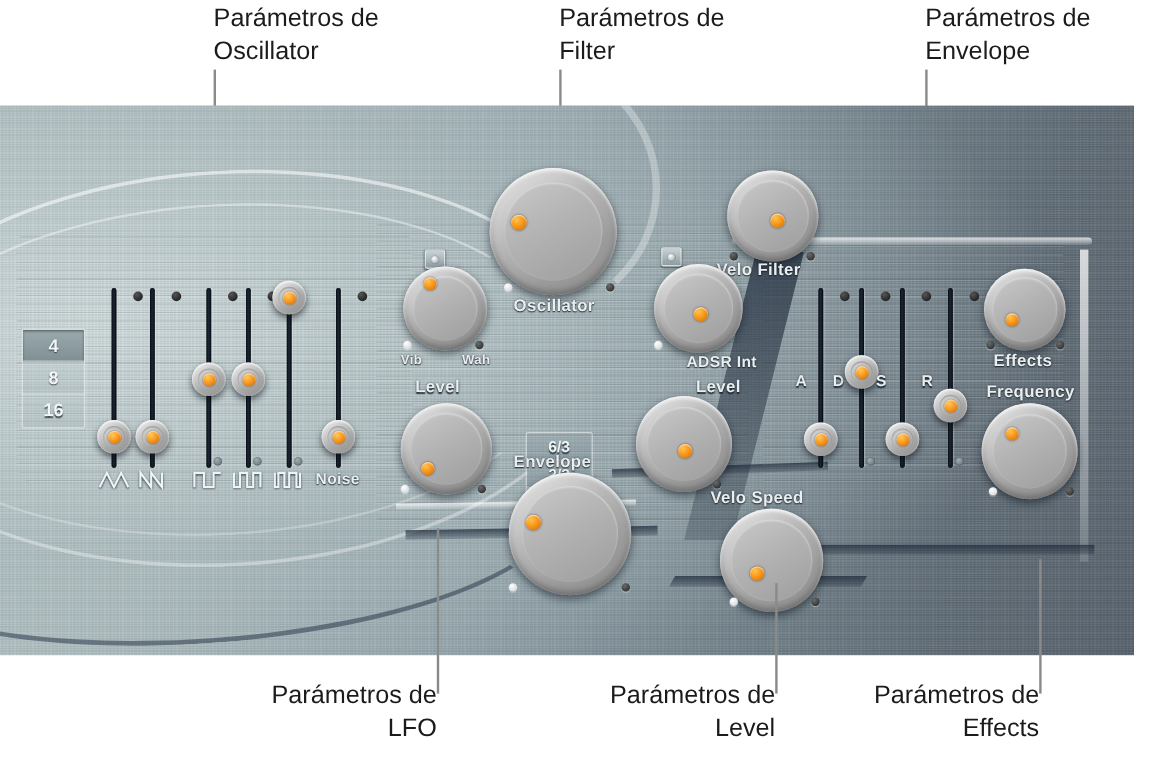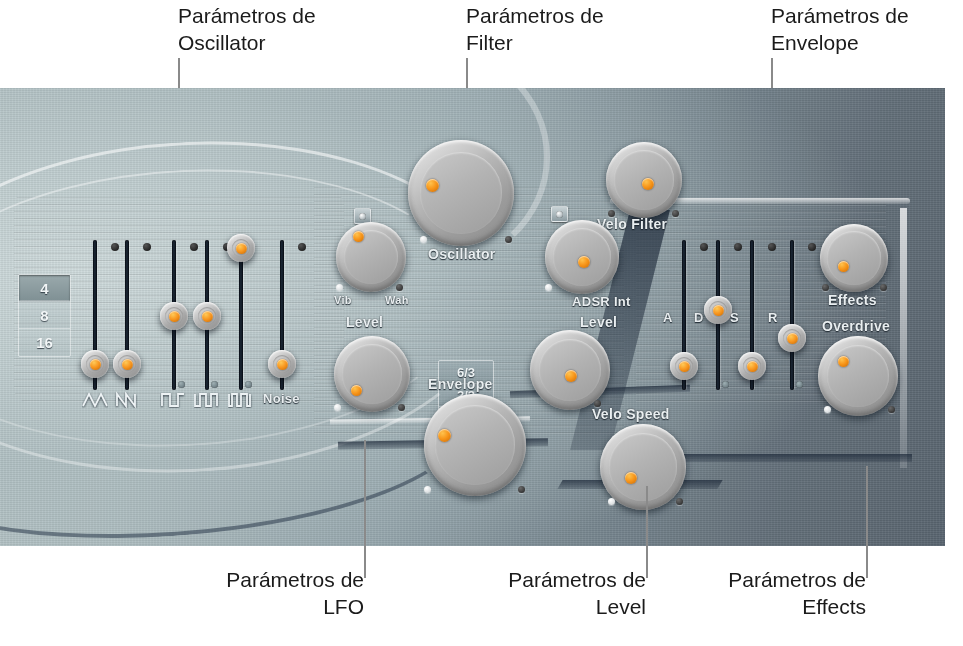--- a/index.html
+++ b/index.html
@@ -477,21 +477,21 @@
     <div class="botdot" style="left:796px; top:293px;"></div>
 
     <div class="knob" style="left:820px; top:136px; width:68px; height:68px;">
       <div class="face"></div>
       <div class="dot" style="left:26%; top:55%; width:11px; height:11px;"></div>
     </div>
     <div class="screw" style="left:822px; top:196px;"></div>
     <div class="screw" style="left:880px; top:196px;"></div>
     <div class="plabel lg" style="left:828px; top:204px;">Effects</div>
 
-    <div class="plabel lg" style="left:822px; top:230px;">Overdrive</div>
+    <div class="plabel lg" style="left:822px; top:230px;">Frequency</div>
     <div class="knob" style="left:818px; top:248px; width:80px; height:80px;">
       <div class="face"></div>
       <div class="dot" style="left:25%; top:25%; width:11px; height:11px;"></div>
     </div>
     <div class="screw light" style="left:824px; top:318px;"></div>
     <div class="screw" style="left:888px; top:318px;"></div>
 
   </div>
 
   <div class="leader" style="left:364px; top:440px; height:138px;"></div>

